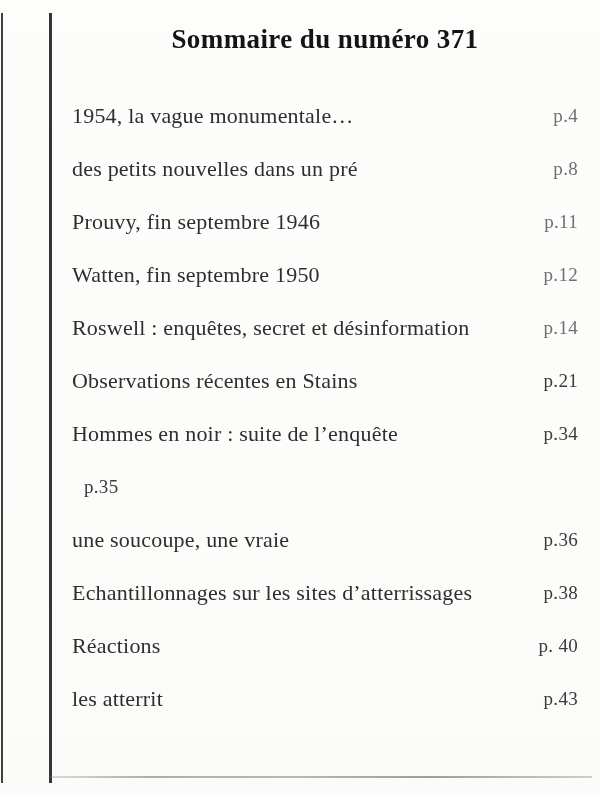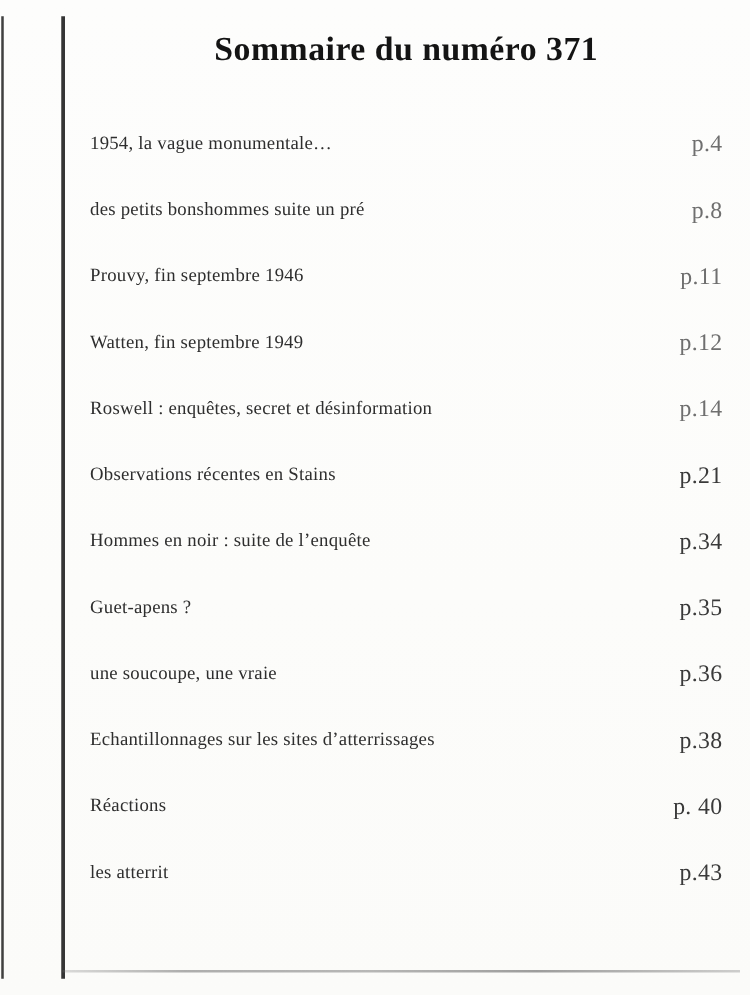--- a/index.html
+++ b/index.html
@@ -55,21 +55,21 @@
     right: 22px;
     top: 89px;
   }
   .toc-row {
     height: 53px;
     display: flex;
     align-items: center;
     justify-content: space-between;
   }
   .toc-label {
-    font-size: 15px;
+    font-size: 22px;
     color: #2e2e2e;
     letter-spacing: .2px;
     white-space: nowrap;
   }
   .toc-page {
     font-size: 19px;
     color: #3a3a3a;
     letter-spacing: .3px;
     padding-left: 12px;
     white-space: nowrap;
@@ -84,45 +84,44 @@
   <div class="rule-v inner"></div>
 
   <h1 class="doc-title">Sommaire du numéro 371</h1>
 
   <div class="toc" id="toc">
       <div class="toc-row">
         <span class="toc-label">1954, la vague monumentale…</span>
         <span class="toc-page dim">p.4</span>
       </div>
       <div class="toc-row">
-        <span class="toc-label">des petits bonshommes suite un pré</span>
+        <span class="toc-label">des petits nouvelles dans un pré</span>
         <span class="toc-page dim">p.8</span>
       </div>
       <div class="toc-row">
         <span class="toc-label">Prouvy, fin septembre 1946</span>
         <span class="toc-page dim">p.11</span>
       </div>
       <div class="toc-row">
-        <span class="toc-label">Watten, fin septembre 1949</span>
+        <span class="toc-label">Watten, fin septembre 1950</span>
         <span class="toc-page dim">p.12</span>
       </div>
       <div class="toc-row">
         <span class="toc-label">Roswell : enquêtes, secret et désinformation</span>
         <span class="toc-page dim">p.14</span>
       </div>
       <div class="toc-row">
         <span class="toc-label">Observations récentes en Stains</span>
         <span class="toc-page">p.21</span>
       </div>
       <div class="toc-row">
         <span class="toc-label">Hommes en noir : suite de l’enquête</span>
         <span class="toc-page">p.34</span>
       </div>
       <div class="toc-row">
-        <span class="toc-label">Guet-apens ?</span>
         <span class="toc-page">p.35</span>
       </div>
       <div class="toc-row">
         <span class="toc-label">une soucoupe, une vraie</span>
         <span class="toc-page">p.36</span>
       </div>
       <div class="toc-row">
         <span class="toc-label">Echantillonnages sur les sites d’atterrissages</span>
         <span class="toc-page">p.38</span>
       </div>

